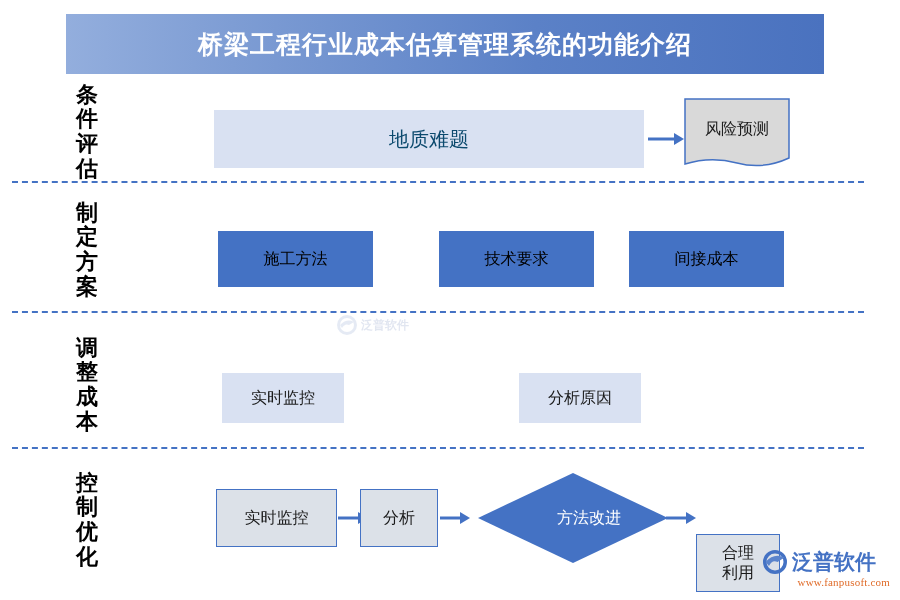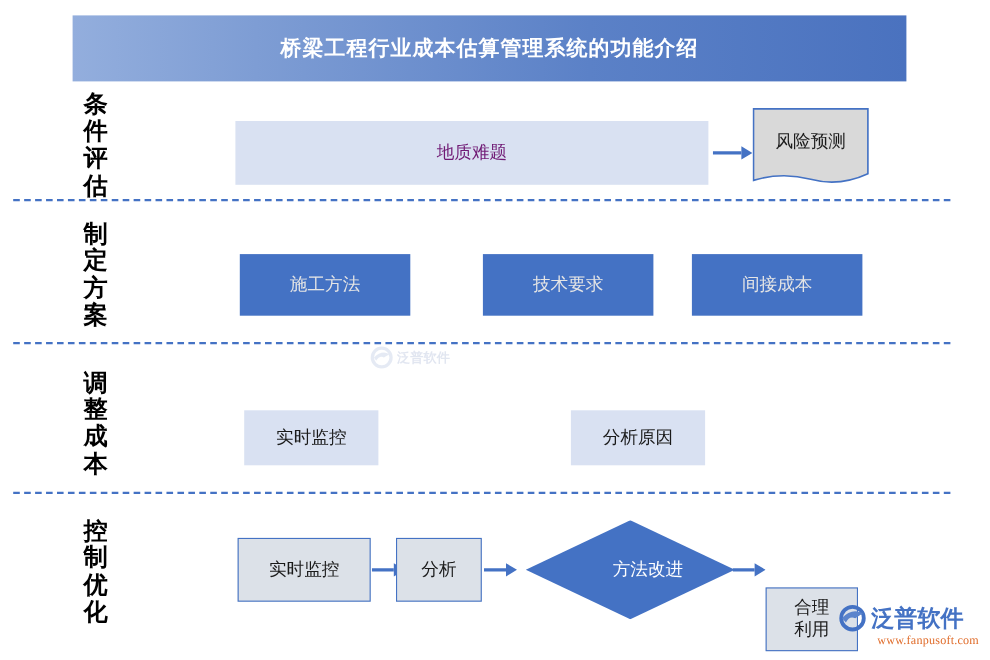--- a/index.html
+++ b/index.html
@@ -27,21 +27,21 @@
     top: 14px;
     width: 758px;
     height: 60px;
     background: linear-gradient(to right, #93aedd 0%, #7e9dd4 22%, #5b81c7 62%, #4a72bf 100%);
     display: flex;
     align-items: center;
     justify-content: center;
   }
   .title-text {
     color: #ffffff;
-    font-size: 19px;
+    font-size: 25px;
     font-weight: bold;
     letter-spacing: 1px;
     font-family: "Liberation Serif", "DejaVu Serif", serif;
     white-space: nowrap;
   }
 
   
   .divider {
     position: absolute;
     left: 12px;
@@ -78,22 +78,22 @@
   .box-wide {
     position: absolute;
     left: 214px;
     top: 110px;
     width: 430px;
     height: 58px;
     background: #d9e1f2;
     display: flex;
     align-items: center;
     justify-content: center;
-    font-size: 16px;
-    color: #701a75;
+    font-size: 20px;
+    color: #0c4a6e;
   }
   .arrow-1 {
     position: absolute;
     left: 648px;
     top: 132px;
     width: 36px;
     height: 14px;
   }
   .doc-shape {
     position: absolute;
@@ -117,21 +117,21 @@
 
   
   .blue-box {
     position: absolute;
     top: 231px;
     height: 56px;
     background: #4472c4;
     display: flex;
     align-items: center;
     justify-content: center;
-    color: #e5e5e5;
+    color: #000000;
     font-size: 16px;
   }
   .bb1 { left: 218px; width: 155px; }
   .bb2 { left: 439px; width: 155px; }
   .bb3 { left: 629px; width: 155px; }
 
   
   .lt-box {
     position: absolute;
     top: 373px;

